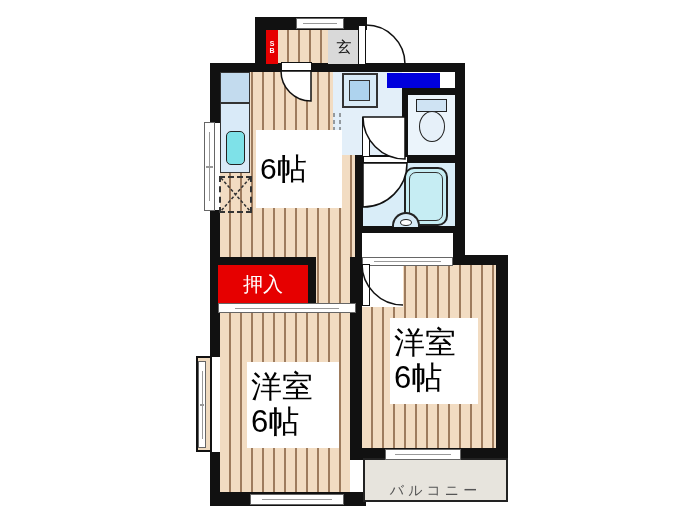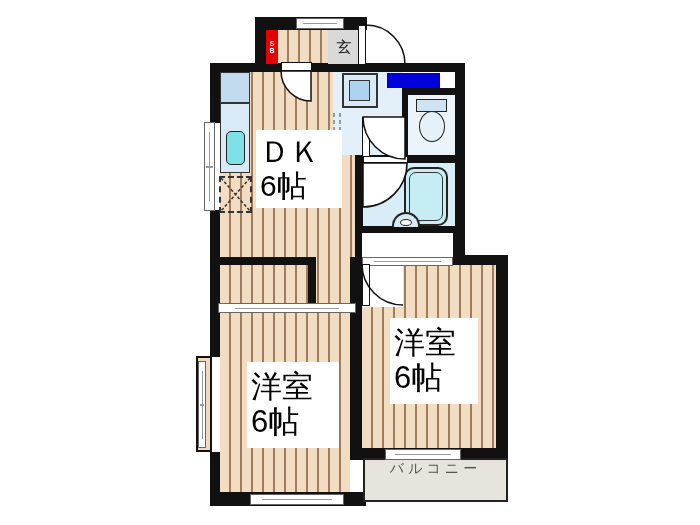--- a/index.html
+++ b/index.html
@@ -58,28 +58,31 @@
   <div class="wall" style="left:402px;top:88px;width:63px;height:7px;"></div>
   <div class="wall" style="left:402px;top:88px;width:6px;height:67px;"></div>
   <div class="wall" style="left:355px;top:155px;width:110px;height:8px;"></div>
   <div class="wall" style="left:355px;top:163px;width:8px;height:69px;"></div>
   <div class="wall" style="left:355px;top:226px;width:110px;height:7px;"></div>
   <div class="wall" style="left:355px;top:226px;width:7px;height:31px;"></div>
   <div class="wall" style="left:453px;top:226px;width:12px;height:39px;"></div>
 
   <div class="wall" style="left:210px;top:257px;width:106px;height:8px;"></div>
   <div class="wall" style="left:308px;top:257px;width:8px;height:56px;"></div>
+  <div class="redbox" style="left:218px;top:265px;width:90px;height:38px;font-size:20px;">
+    <span>押入</span>
+  </div>
   <div class="slide h" style="left:218px;top:303px;width:138px;height:10px;"></div>
   <div class="slide h" style="left:362px;top:257px;width:91px;height:9px;"></div>
 
   <div class="wall" style="left:350px;top:257px;width:12px;height:203px;"></div>
   <div class="wall" style="left:453px;top:255px;width:55px;height:10px;"></div>
   <div class="wall" style="left:496px;top:255px;width:12px;height:205px;"></div>
   <div class="wall" style="left:350px;top:448px;width:158px;height:12px;"></div>
-  <div class="abs" style="left:363px;top:458px;width:145px;height:44px;background:#e7e4dd;border:2px solid #222;z-index:3;display:flex;align-items:flex-start;justify-content:center;">
+  <div class="abs" style="left:363px;top:458px;width:145px;height:44px;background:#e7e4dd;border:2px solid #222;z-index:3;display:flex;align-items:flex-end;justify-content:center;">
     <span class="balcony-text">バルコニー</span>
   </div>
   <div class="slide h" style="left:385px;top:449px;width:76px;height:11px;"></div>
   <div class="slide h" style="left:250px;top:494px;width:94px;height:11px;"></div>
 
   <div class="abs" style="left:196px;top:356px;width:16px;height:96px;background:#efdabf;border:2px solid #111;z-index:3;"></div>
   <div class="slide v" style="left:198px;top:361px;width:8px;height:87px;"></div>
 
   <div class="slide v" style="left:204px;top:122px;width:11px;height:89px;"></div>
 
@@ -110,21 +113,20 @@
     <path d="M366,25 A39,39 0 0 1 405,64" fill="none" stroke="#111" stroke-width="1.5"></path>
     <path d="M311,71 L281,71 A30,30 0 0 0 311,101 Z" fill="#fff" stroke="#111" stroke-width="1.5"></path>
     <path d="M405,117 L363,117 A42,42 0 0 0 405,159 Z" fill="#fff" stroke="#111" stroke-width="1.5"></path>
     <path d="M363,163 L407,163 A44,44 0 0 1 363,207 Z" fill="#fff" stroke="#111" stroke-width="1.5"></path>
     <path d="M362,264 A41,41 0 0 0 403,305" fill="none" stroke="#111" stroke-width="1.5"></path>
     <path d="M221,178 L250,211 M250,178 L221,211" stroke="#333" stroke-width="1.5" stroke-dasharray="3,2" fill="none"></path>
     <path d="M334,113 V158 M340,113 V158" stroke="#444" stroke-width="1" stroke-dasharray="4,3" fill="none"></path>
   </svg>
 
   <div class="labelbox" style="left:256px;top:130px;width:78px;height:74px;font-size:30px;">
-    <span>ＤＫ</span>
     <span>6帖</span>
   </div>
   <div class="labelbox" style="left:247px;top:362px;width:84px;height:82px;font-size:31px;">
     <span>洋室</span>
     <span>6帖</span>
   </div>
   <div class="labelbox" style="left:390px;top:318px;width:80px;height:82px;font-size:31px;">
     <span>洋室</span>
     <span>6帖</span>
   </div>

